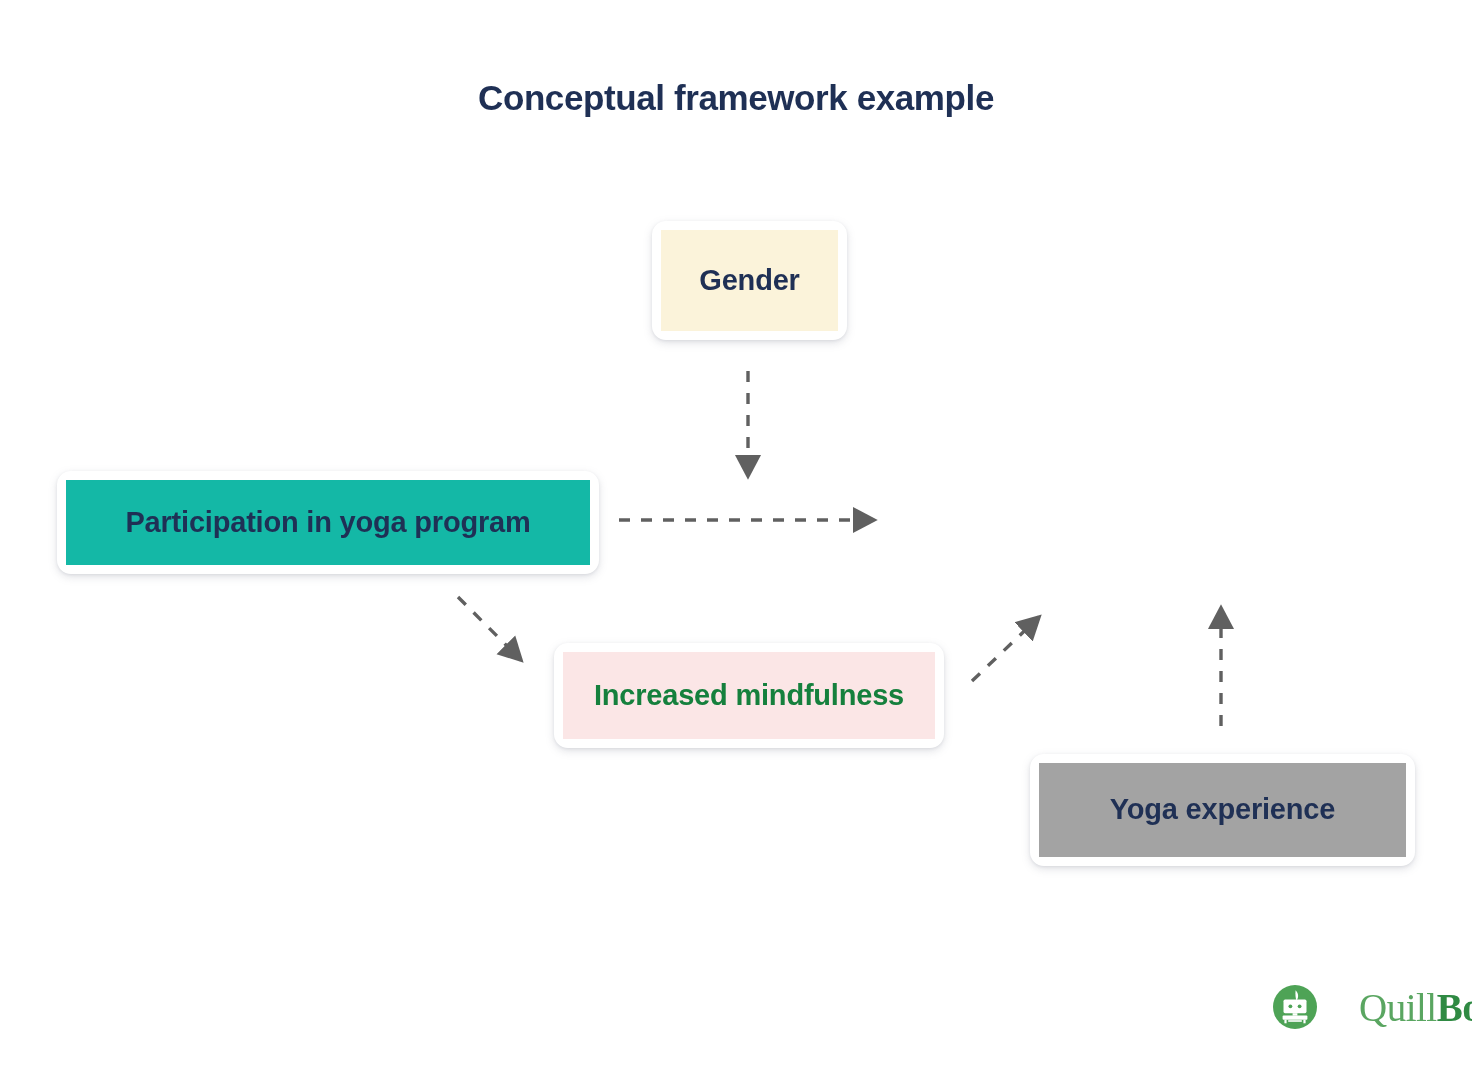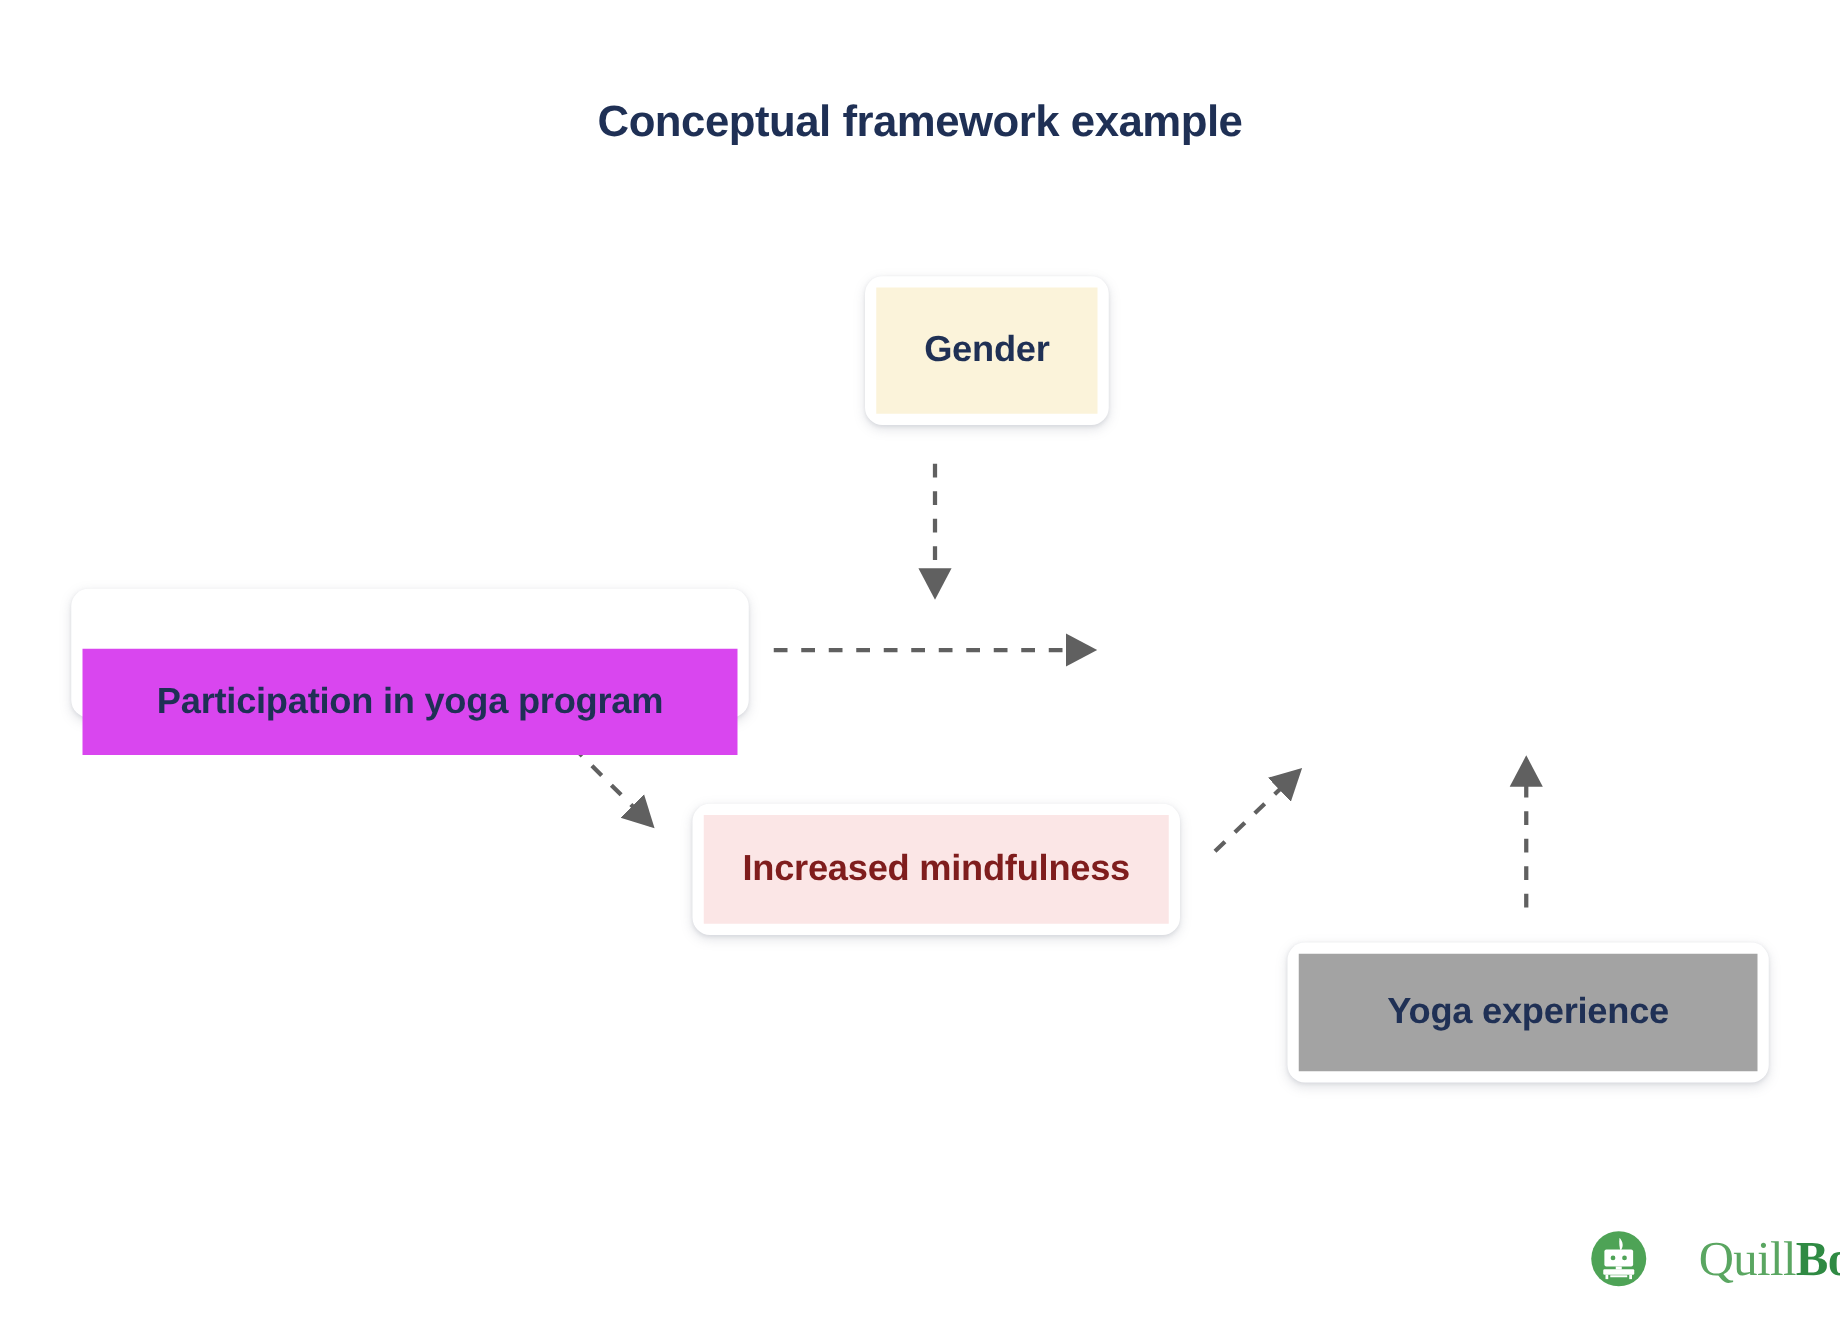--- a/index.html
+++ b/index.html
@@ -57,21 +57,21 @@
     font-size: 29px;
     font-weight: bold;
     letter-spacing: -0.2px;
     text-align: center;
     line-height: 1.1;
     white-space: nowrap;
     font-family: "Liberation Sans", "DejaVu Sans", sans-serif;
   }
 
   
-  #node-gender      { left: 652px;  top: 221px; width: 195px; height: 119px; margin-left: 40px; }
+  #node-gender      { left: 652px;  top: 221px; width: 195px; height: 119px; }
   #node-participation { left: 57px;  top: 471px; width: 542px; height: 103px; }
   #node-selfesteem  { left: 919px;  top: 471px; width: 496px; height: 103px; }
   #node-mindfulness { left: 554px;  top: 643px; width: 390px; height: 105px; }
   #node-yogaexp     { left: 1030px; top: 754px; width: 385px; height: 112px; }
 
   
   #arrow-layer {
     position: absolute;
     left: 0;
     top: 0;
@@ -125,29 +125,29 @@
     <line x1="1221" y1="726" x2="1221" y2="608" stroke="#606060" stroke-width="3.4" stroke-dasharray="11 11" marker-end="url(#ah)"></line>
   </svg>
 
   <div class="node" id="node-gender">
     <div class="node-inner" style="background:#fbf3da;">
       <span class="node-label" style="color: rgb(31, 48, 85);">Gender</span>
     </div>
   </div>
 
   <div class="node" id="node-participation">
-    <div class="node-inner" style="background:#d946ef;margin-top:39px;">
+    <div class="node-inner" style="background:#14b8a6;">
       <span class="node-label" style="color: rgb(31, 48, 85);">Participation in yoga program</span>
     </div>
   </div>
 
 
   <div class="node" id="node-mindfulness">
     <div class="node-inner" style="background:#fbe6e6;">
-      <span class="node-label" style="color: #7f1d1d;">Increased mindfulness</span>
+      <span class="node-label" style="color: #15803d;">Increased mindfulness</span>
     </div>
   </div>
 
   <div class="node" id="node-yogaexp">
     <div class="node-inner" style="background:#a3a3a3;">
       <span class="node-label" style="color: rgb(31, 48, 85);">Yoga experience</span>
     </div>
   </div>
 
   <div id="quillbot-logo">

